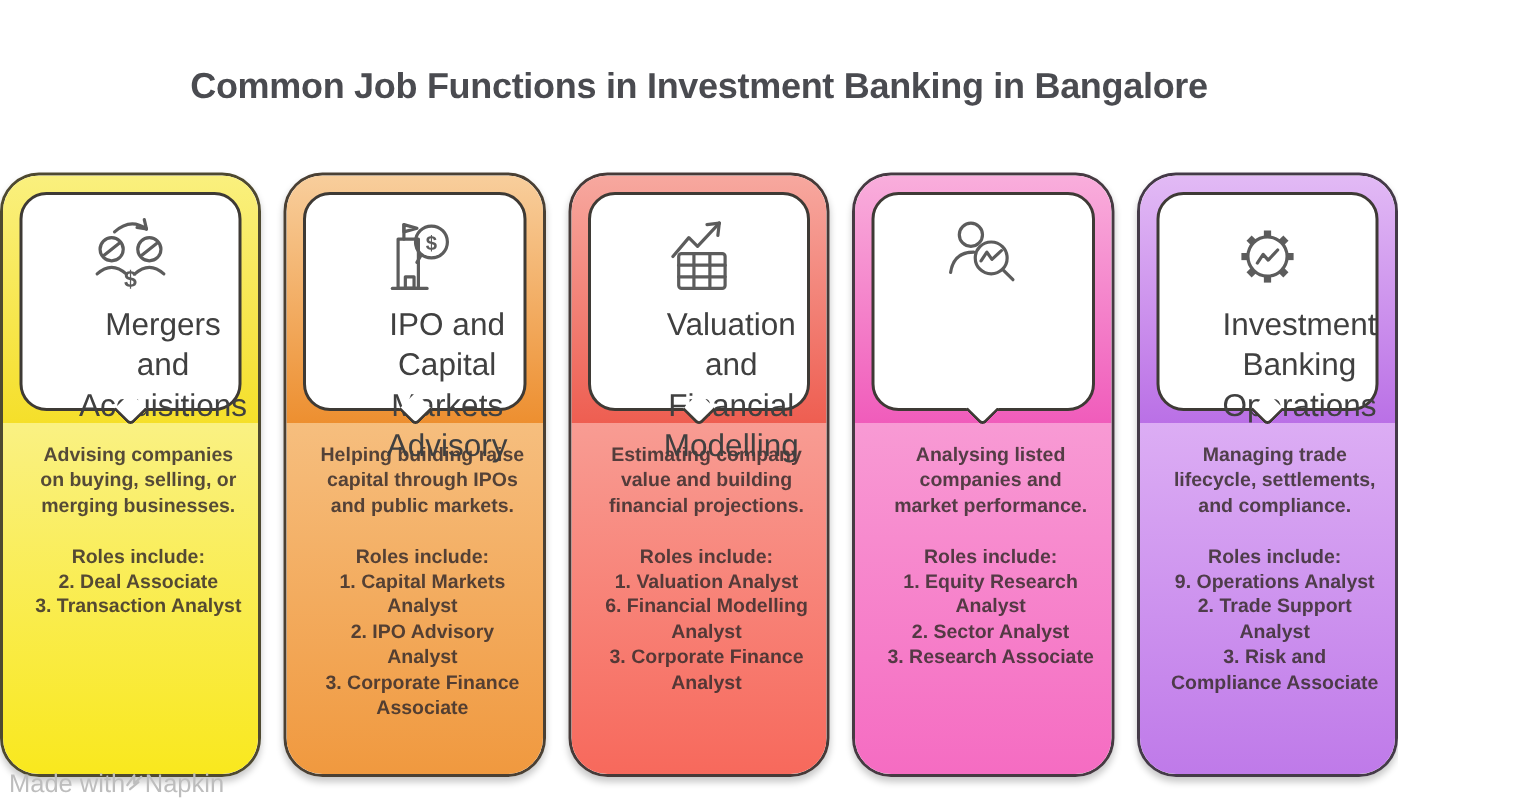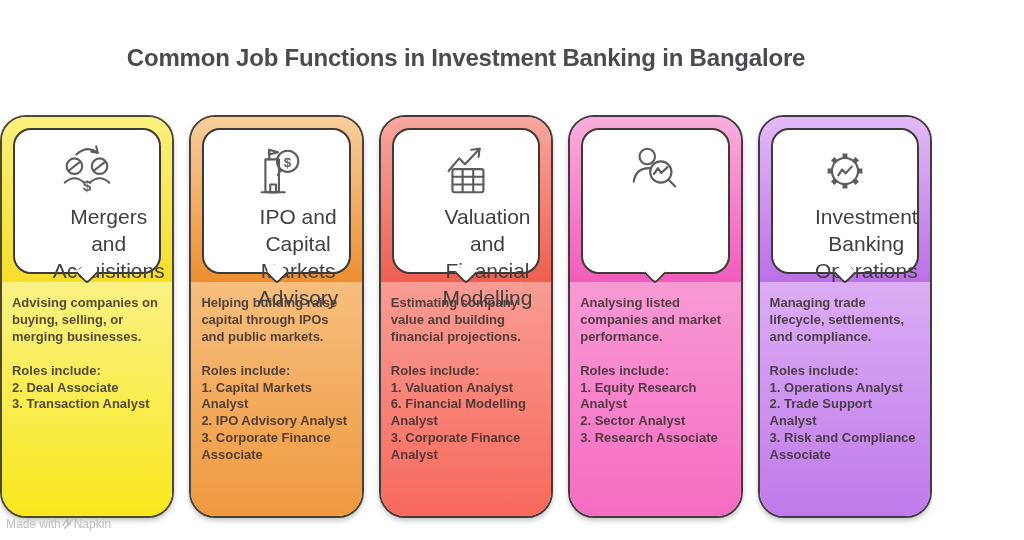--- a/index.html
+++ b/index.html
@@ -42,30 +42,30 @@
     transform:translateX(-50%) rotate(45deg); z-index:2;
   }
   .icon-wrap { height:60px; margin-top:4px; flex:none; }
   .icon-wrap svg { display:block; }
   .bubble-title {
     font-size:21px; line-height:1.28; color:#404040;
     padding:2px 8px 0 8px;
     margin-left:43px;
   }
   .card-body {
-    flex:1; padding:13px 10px 10px 10px; 
+    flex:1; padding:13px 10px 10px 20px; text-align:center;
     font-weight:bold; font-size:13px; line-height:1.3;
     color:rgba(55,45,45,0.85);
     background:linear-gradient(180deg, var(--body-top,#eee) 0%, var(--body-bottom,#ccc) 100%);
   }
   .card-desc { margin-bottom:17px; }
   .watermark {
     position:absolute; left:6px; bottom:7px;
-    display:flex; align-items:flex-start; gap:0;
-    font-size:12px; color:#bdbdbd;
+    display:flex; align-items:flex-end; gap:0;
+    font-size:17px; color:#bdbdbd;
   }
   .napkin-logo { display:inline-block; }
 </style>
 </head>
 <body>
 
 <div class="page">
 
   <div class="page-title">Common Job Functions in Investment Banking in Bangalore</div>
 
@@ -199,21 +199,21 @@
               <path d="M25 34.5 L29 28.5 L32.5 32.5 L39 25.5"></path>
             </svg>
           </span>
           <div class="bubble-title">Investment Banking Operations</div>
           <span class="bubble-tail"></span>
         </div>
       </div>
       <div class="card-body">
         <div class="card-desc">Managing trade lifecycle, settlements, and compliance.</div>
         <div>Roles include:</div>
-        <div>1. Operations Analyst</div>
+        <div>9. Operations Analyst</div>
         <div>2. Trade Support Analyst</div>
         <div>3. Risk and Compliance Associate</div>
       </div>
     </div>
 
   </div>
 
   <div class="watermark">
     <span>Made with</span>
     <span class="napkin-logo">

